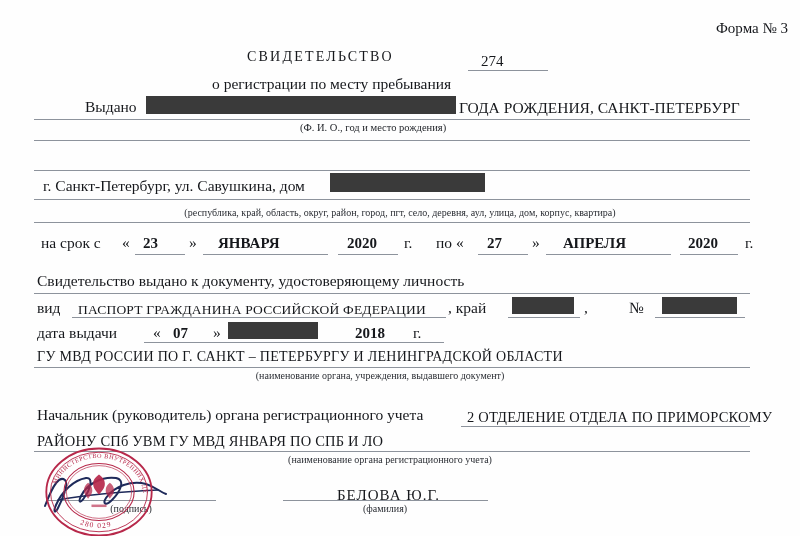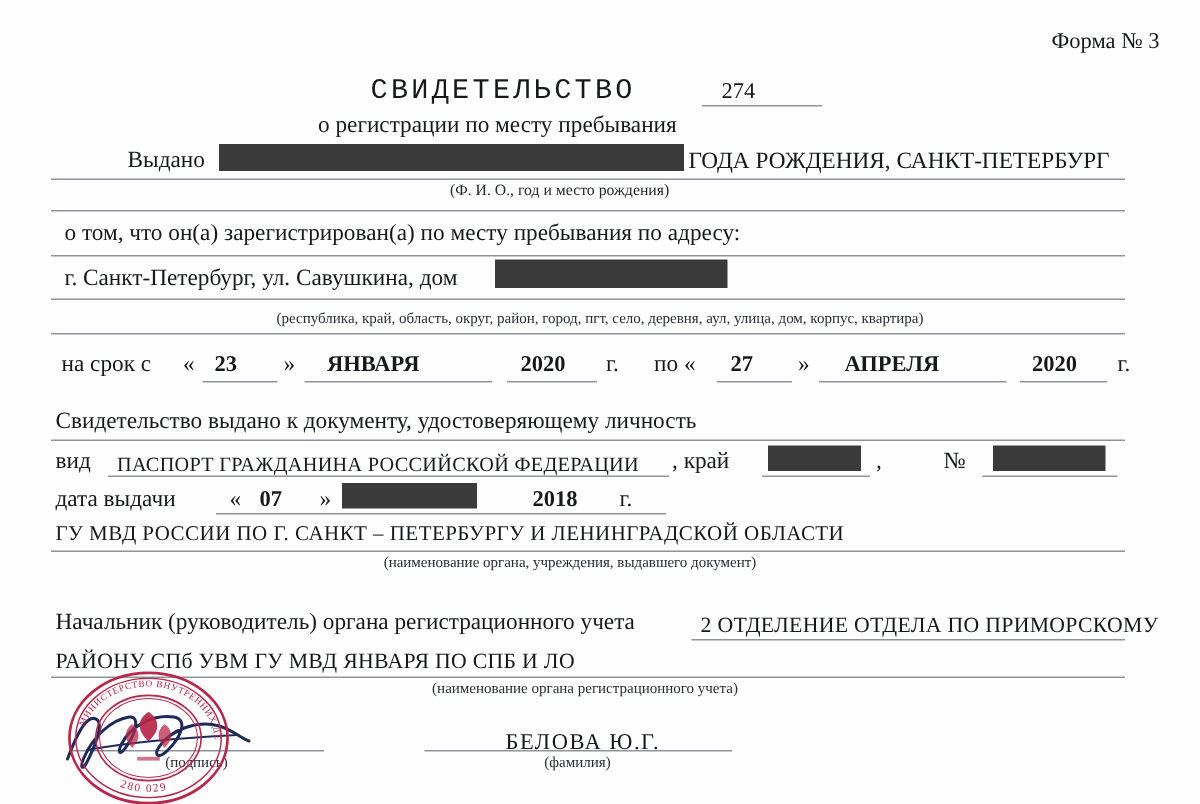--- a/index.html
+++ b/index.html
@@ -27,23 +27,23 @@
   }
   .redact {
     position: absolute;
     background: #3a3a3a;
   }
   .form-no {
     font-size: 15px;
     font-family: "Liberation Serif", serif;
   }
   .title {
-    font-size: 19px;
+    font-size: 14px;
     letter-spacing: 2.2px;
-    font-family: Liberation Mono, monospace;
+    font-family: Liberation Serif, serif;
   }
   .subtitle {
     font-size: 15.5px;
   }
   .body-txt {
     font-size: 15.5px;
   }
   .small-cap {
     font-size: 10.5px;
     color: #23262b;
@@ -91,37 +91,36 @@
     top: 470px;
     width: 140px;
     height: 50px;
   }
 </style>
 </head>
 <body>
 
 <div id="page">
 
-  <div class="abs txt form-no" style="right:27px; top:20px;">Форма № 3</div>
+  <div class="abs txt form-no" style="right:12px; top:20px;">Форма № 3</div>
 
   <div class="abs txt title" style="left:247px; top:49px;">СВИДЕТЕЛЬСТВО</div>
   <div class="abs txt num-val" style="left:481px; top:53px;">274</div>
   <div class="line" style="left:468px; top:70px; width:80px;"></div>
 
   <div class="abs txt subtitle" style="left:212px; top:75px;">о регистрации по месту пребывания</div>
 
   <div class="abs txt body-txt" style="left:85px; top:98px;">Выдано</div>
   <div class="redact" style="left:146px; top:96px; width:310px; height:18px;"></div>
   <div class="abs txt body-txt" style="left:459px; top:99px;">ГОДА РОЖДЕНИЯ, САНКТ-ПЕТЕРБУРГ</div>
   <div class="line" style="left:34px; top:119px; width:716px;"></div>
 
   <div class="abs small-cap" style="left:300px; top:122px; width:200px;">(Ф. И. О., год и место рождения)</div>
   <div class="line" style="left:34px; top:140px; width:716px;"></div>
 
-  <div class="abs txt body-txt" style="left:43px; top:147px;">о том, что он(а) зарегистрирован(а) по месту пребывания по адресу:</div>
   <div class="line" style="left:34px; top:170px; width:716px;"></div>
 
   <div class="abs txt body-txt" style="left:43px; top:177px;">г. Санкт-Петербург, ул. Савушкина, дом</div>
   <div class="redact" style="left:330px; top:173px; width:155px; height:19px;"></div>
   <div class="line" style="left:34px; top:199px; width:716px;"></div>
   <div class="line" style="left:34px; top:222px; width:716px;"></div>
 
   <div class="abs hint" style="left:150px; top:207px; width:500px;">(республика, край, область, округ, район, город, пгт, село, деревня, аул, улица, дом, корпус, квартира)</div>
 
   <div class="abs txt body-txt" style="left:41px; top:234px;">на срок с</div>

